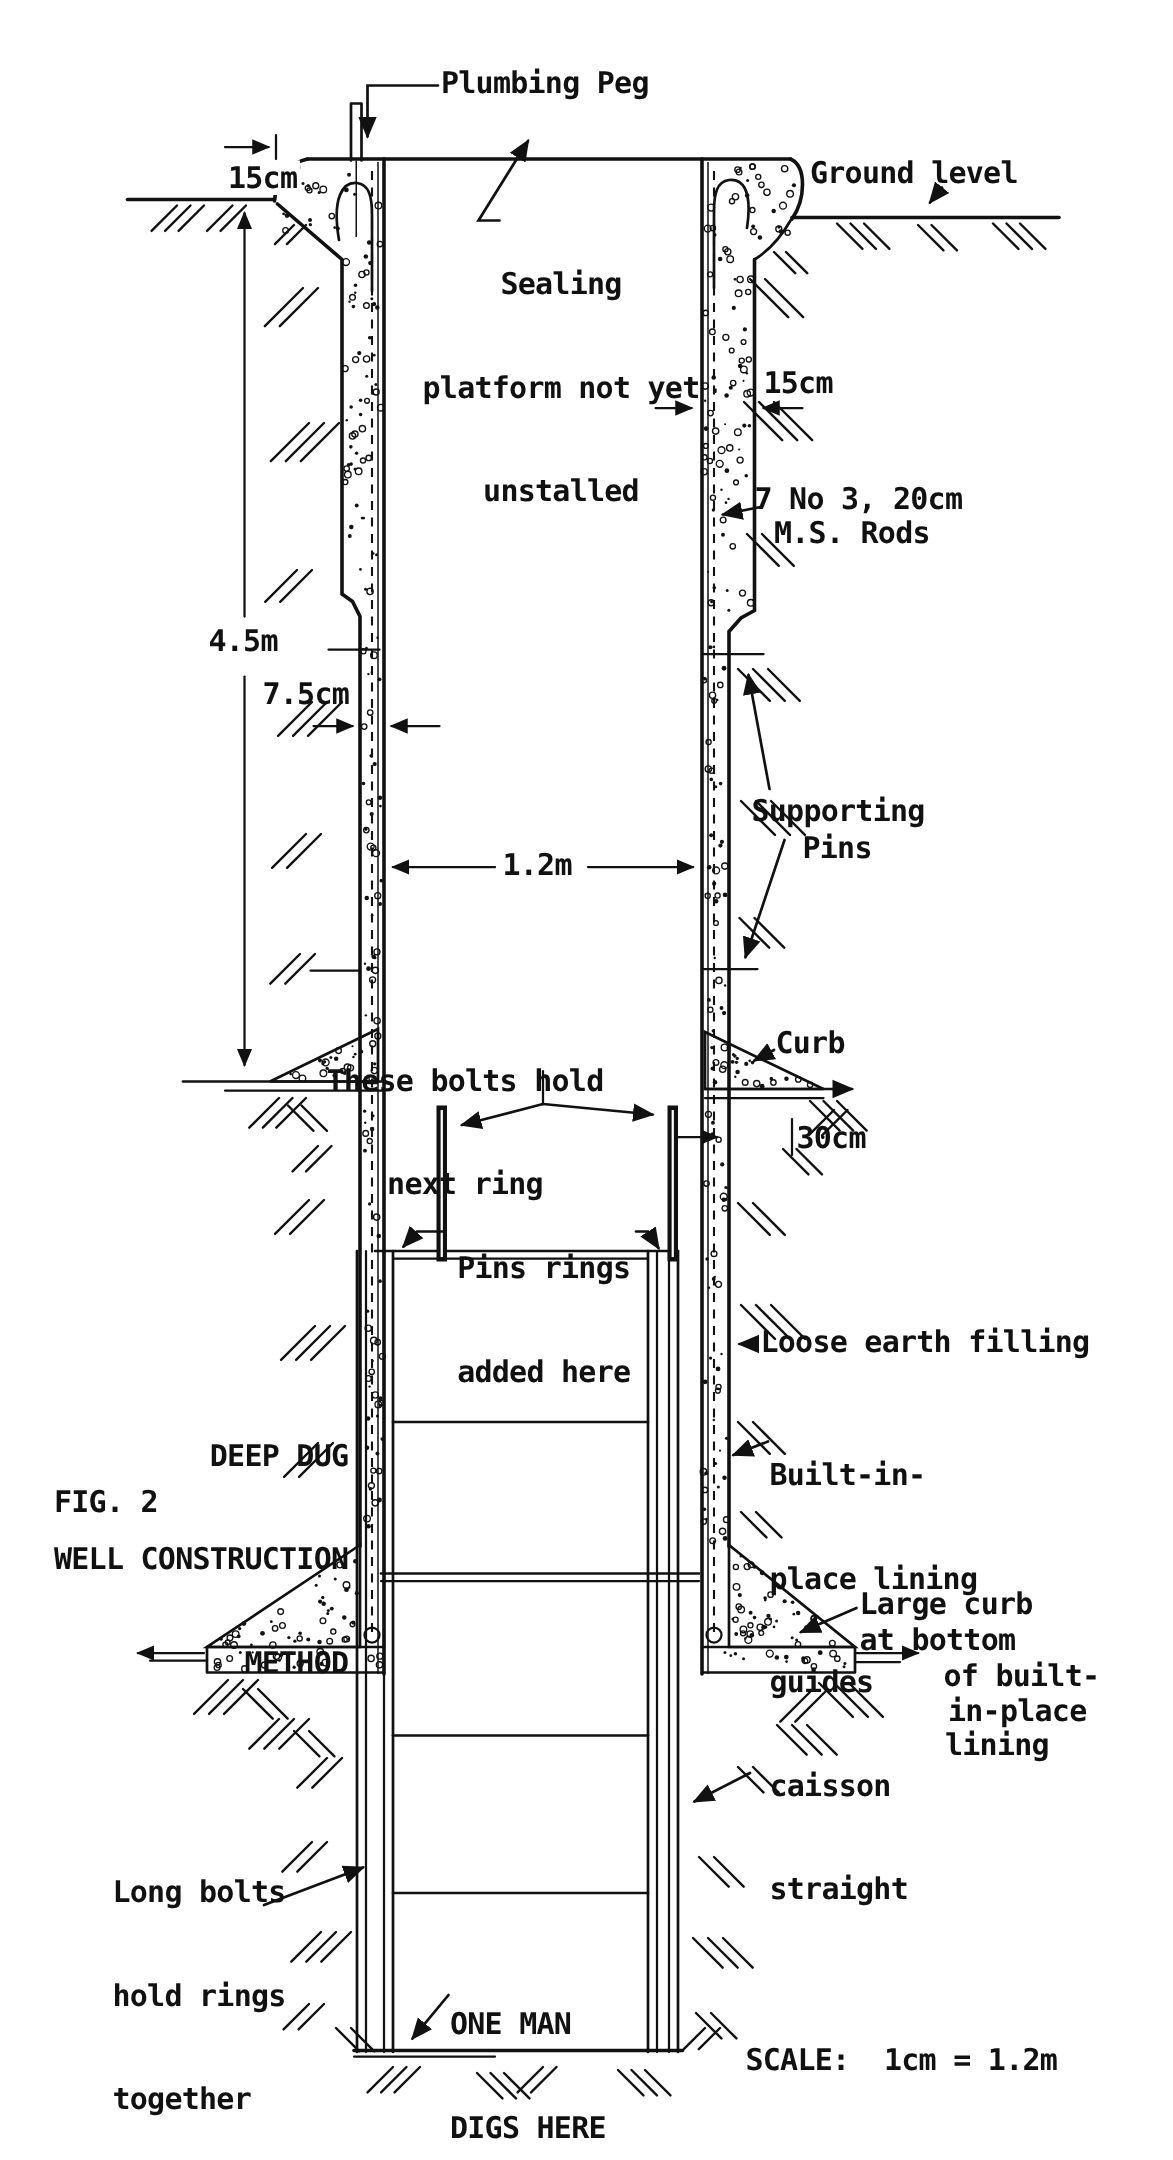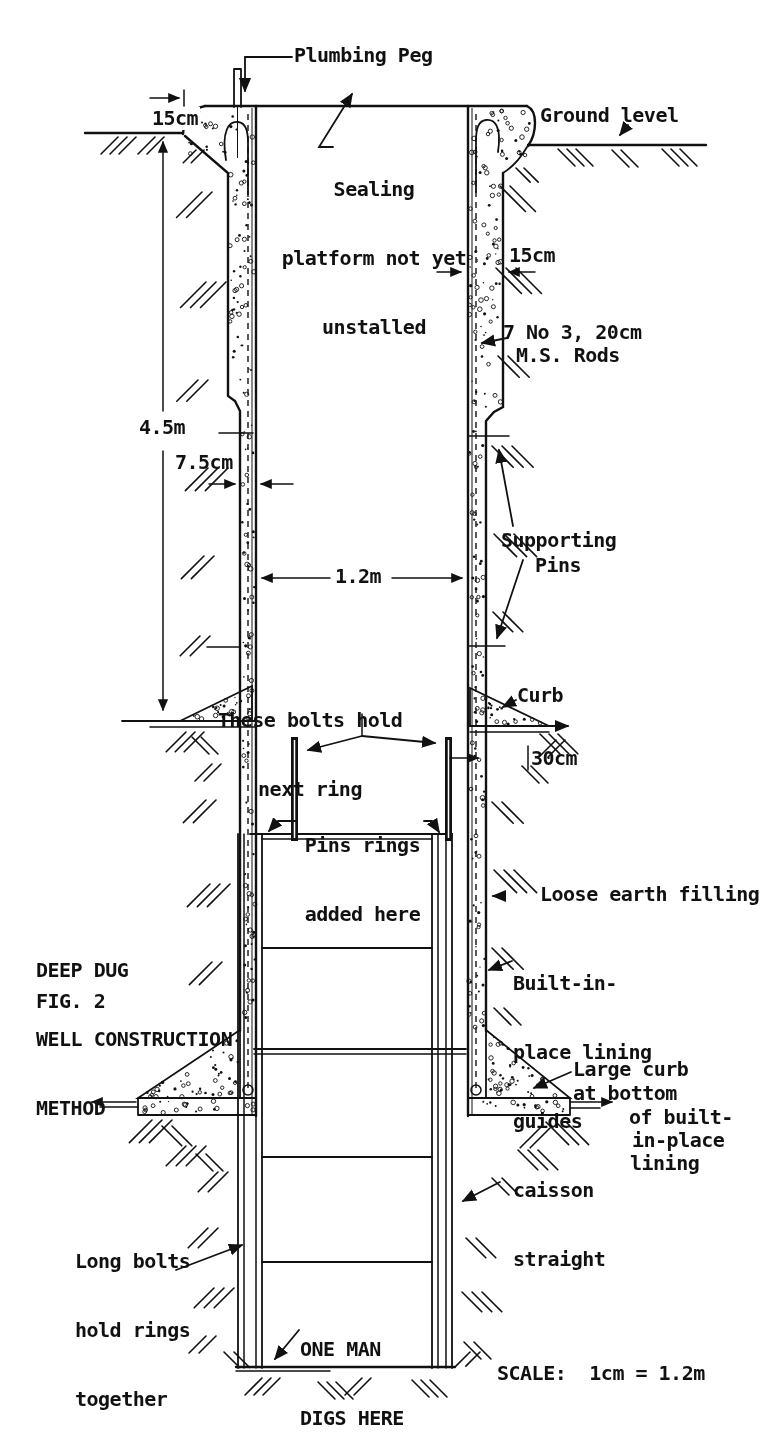--- a/index.html
+++ b/index.html
@@ -815,23 +815,23 @@
 
   <div class="lbl" style="left:517px;top:684px;">Curb</div>
 
   <div class="lbl" style="left:531px;top:747px;">30cm</div>
 
   <div class="lbl center" style="left:290px;top:788px;width:145px;">
     <div class="ln">Pins rings</div>
     <div class="ln">added here</div>
   </div>
 
-  <div class="lbl" style="left:507px;top:883px;padding-left:33px;">Loose earth filling</div>
-
-  <div class="lbl" style="left:36px;top:913px;">
+  <div class="lbl" style="left:507px;top:883px;">Loose earth filling</div>
+
+  <div class="lbl" style="left:36px;top:913px;text-align:right;">
     <div class="ln">DEEP DUG</div>
     <div class="ln">WELL CONSTRUCTION</div>
     <div class="ln">METHOD</div>
   </div>
   <div class="lbl" style="left:36px;top:990px;text-align:center;">FIG. 2</div>
 
   <div class="lbl" style="left:513px;top:926px;">
     <div class="ln">Built-in-</div>
     <div class="ln">place lining</div>
     <div class="ln">guides</div>

